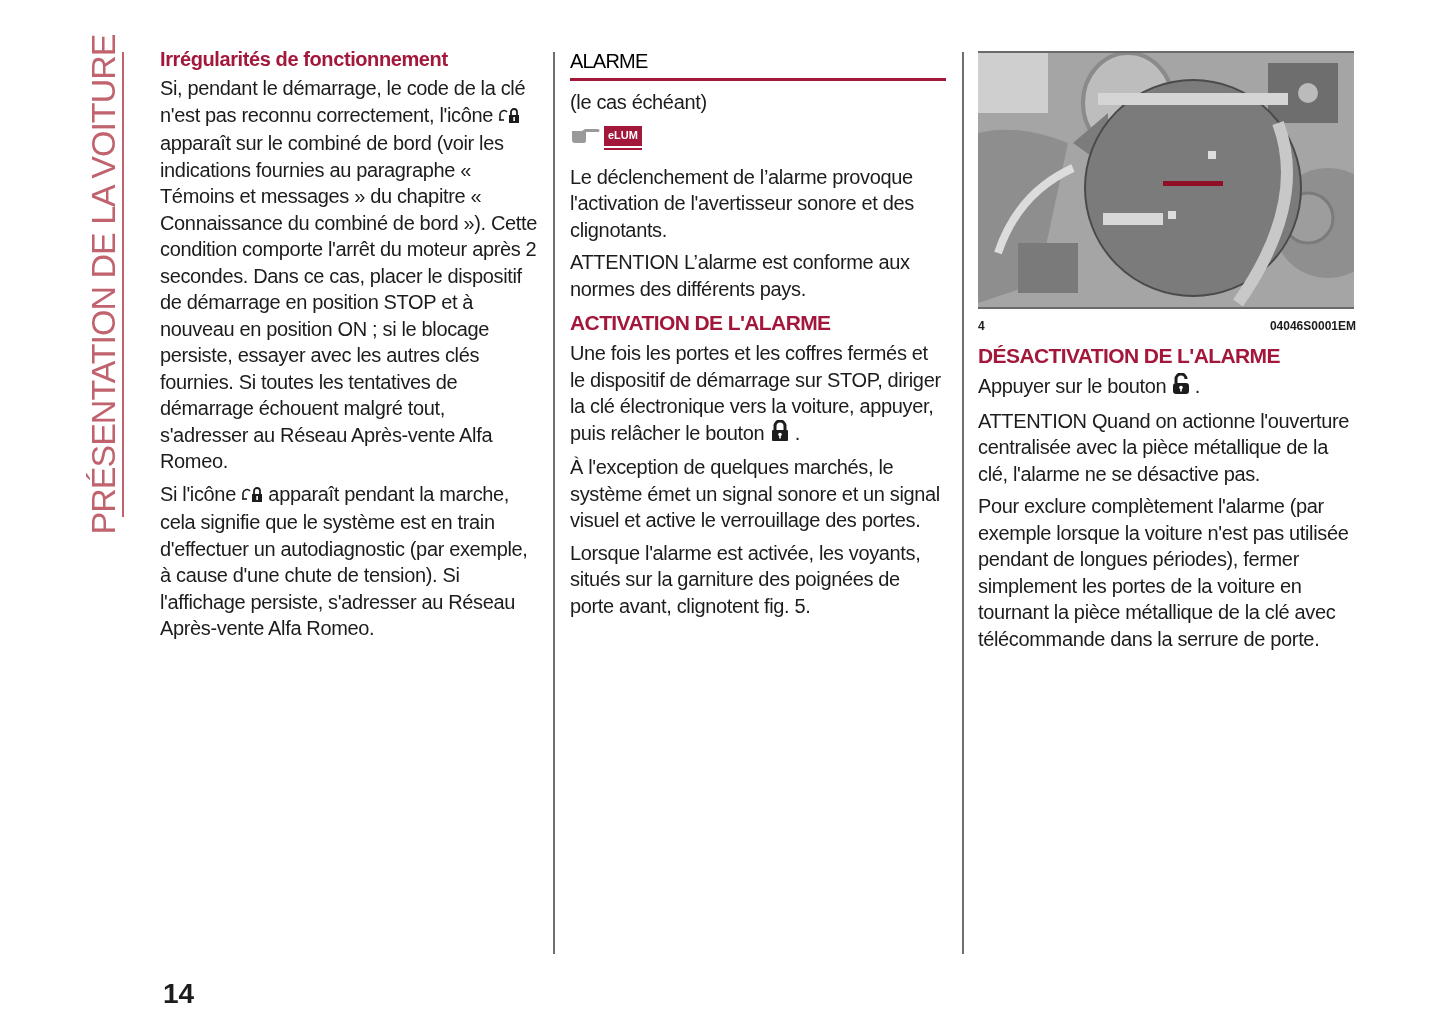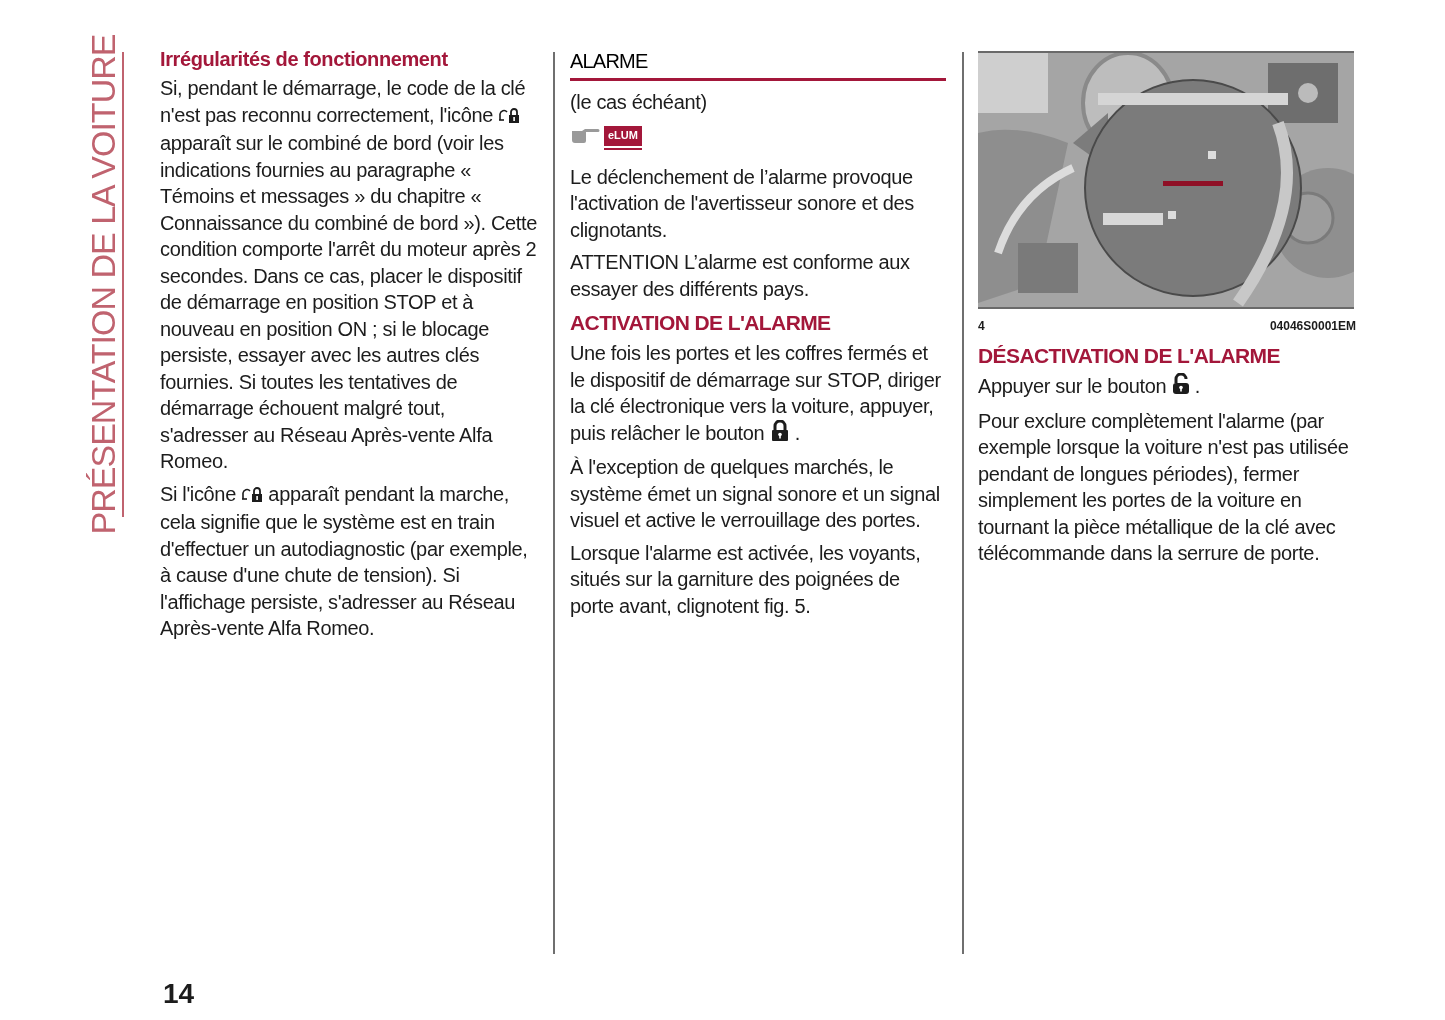--- a/index.html
+++ b/index.html
@@ -100,21 +100,21 @@
   <p>(le cas échéant)</p>
   <div class="elum-row">
     <span>
       <svg width="30" height="18" viewBox="0 0 30 18">
           <path d="M2 5 h10 l3 -2 h13 a1.5 1.5 0 0 1 0 3 H16 v9 a2 2 0 0 1 -2 2 H5 a3 3 0 0 1 -3 -3 Z" fill="#9a9a9a"></path>
         </svg>
     </span>
     <span class="elum">eLUM</span>
   </div>
   <p>Le déclenchement de l’alarme provoque l'activation de l'avertisseur sonore et des clignotants.</p>
-  <p>ATTENTION L’alarme est conforme aux essayer des différents pays.</p>
+  <p>ATTENTION L’alarme est conforme aux normes des différents pays.</p>
   <div class="section-head">ACTIVATION DE L'ALARME</div>
   <p>
     <span>Une fois les portes et les coffres fermés et le dispositif de démarrage sur STOP, diriger la clé électronique vers la voiture, appuyer, puis relâcher le bouton</span>
     <span class="ico">
       <svg width="20" height="22" viewBox="0 0 20 22">
           <path d="M5 10 V6 a5 5 0 0 1 10 0 V10" stroke="#1c1c1c" stroke-width="3" fill="none"></path>
           <rect x="2" y="10" width="16" height="11" rx="1" fill="#1c1c1c"></rect>
           <circle cx="10" cy="14.5" r="1.8" fill="#fff"></circle>
           <rect x="9.2" y="15" width="1.6" height="3.5" fill="#fff"></rect>
         </svg>
@@ -158,16 +158,17 @@
     <span class="ico">
       <svg width="18" height="22" viewBox="0 0 18 22">
           <path d="M4 10 V6 a5 5 0 0 1 10 0" stroke="#1c1c1c" stroke-width="3" fill="none"></path>
           <rect x="1" y="10" width="16" height="11" rx="3" fill="#1c1c1c"></rect>
           <circle cx="9" cy="14.5" r="1.8" fill="#fff"></circle>
           <rect x="8.2" y="15" width="1.6" height="3.5" fill="#fff"></rect>
         </svg>
     </span>
     <span>.</span>
   </p>
+  <p>ATTENTION Quand on actionne l'ouverture centralisée avec la pièce métallique de la clé, l'alarme ne se désactive pas.</p>
   <p>Pour exclure complètement l'alarme (par exemple lorsque la voiture n'est pas utilisée pendant de longues périodes), fermer simplement les portes de la voiture en tournant la pièce métallique de la clé avec télécommande dans la serrure de porte.</p>
 </div>
 
 <div class="page-number">14</div>
 
 </body></html>

